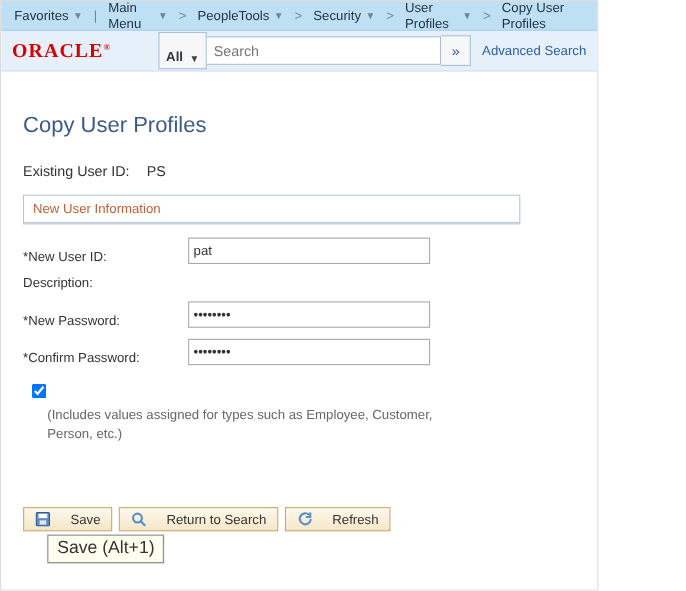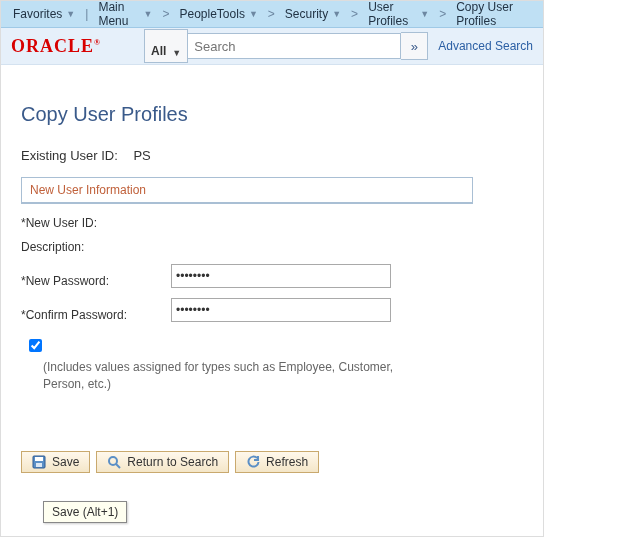--- a/index.html
+++ b/index.html
@@ -29,23 +29,23 @@
   .form{margin-top:12px}
   .frow{display:flex;align-items:flex-end;margin-bottom:10px}
   .flabel{width:150px;font-size:12px;color:#333}
   .req::before{content:"*"}
   .finput{width:210px;height:20px;border:1px solid #a9a9a9;background:#fff;padding:1px 4px;font-size:12px;color:#333}
   .chk-row{margin:14px 0 4px 4px;display:flex;align-items:center}
   .chk-row label{margin-left:4px;text-decoration:underline dotted;color:#333;font-size:12px}
   .hint{color:#666;font-size:12px;margin:2px 0 0 22px;max-width:360px;line-height:1.4}
   
   .actions{margin-top:58px;display:flex;gap:6px}
-  .btn{display:inline-flex;align-items:center;gap:6px;padding:3px 10px;border:1px solid #c9a96e;background:linear-gradient(#fff8ec,#f4e6c8);font-size:12px;color:#333;cursor:pointer}
+  .btn{display:inline-flex;align-items:center;gap:18px;padding:3px 10px;border:1px solid #c9a96e;background:linear-gradient(#fff8ec,#f4e6c8);font-size:12px;color:#333;cursor:pointer}
   .btn .ico{width:14px;height:14px;display:inline-flex;align-items:center;justify-content:center}
-  .tooltip{position:absolute;left:42px;top:500px;border:1px solid #888;background:#fffff0;padding:3px 8px;font-size:12px;box-shadow:1px 1px 2px rgba(0,0,0,.2)}
+  .tooltip{position:absolute;left:42px;top:485px;border:1px solid #888;background:#fffff0;padding:3px 8px;font-size:16px;box-shadow:1px 1px 2px rgba(0,0,0,.2)}
   svg{display:block}
 </style>
 </head>
 <body>
 <div class="app">
 
   <div class="crumbs">
     <span class="crumb">
       <span>Favorites</span>
       <span class="chev">▼</span>
@@ -99,20 +99,21 @@
       <span class="val">PS</span>
     </div>
 
     <div class="panel">
       <div class="panel-hdr">New User Information</div>
     </div>
 
     <div class="form">
       <div class="frow">
         <span class="flabel req">New User ID:</span>
+        <input class="finput" value="pat" style="">
       </div>
       <div class="frow">
         <span class="flabel">Description:</span>
       </div>
       <div class="frow">
         <span class="flabel req">New Password:</span>
         <input class="finput" type="password" value="********" style="">
       </div>
       <div class="frow">
         <span class="flabel req">Confirm Password:</span>

